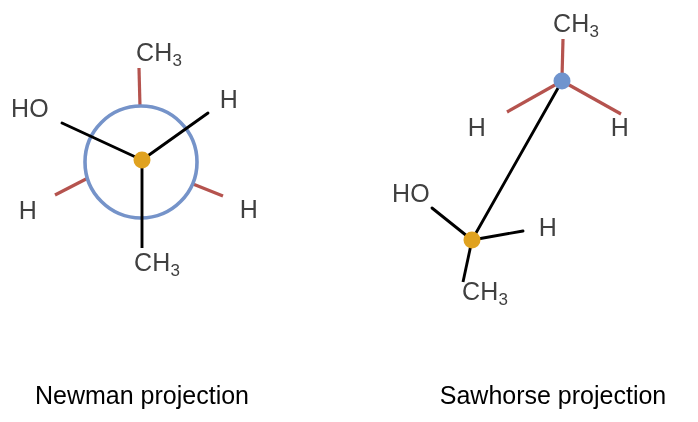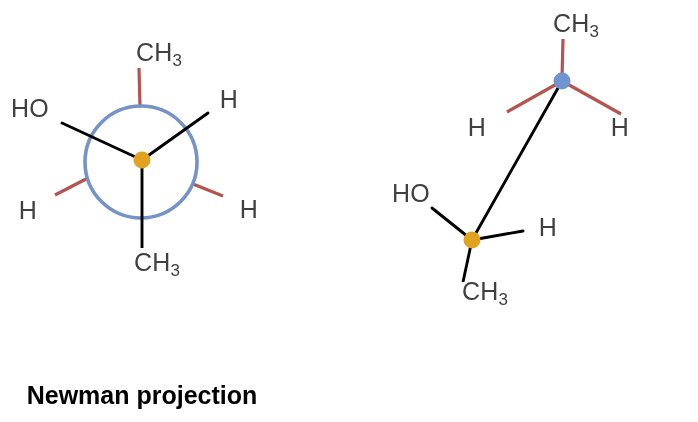--- a/index.html
+++ b/index.html
@@ -31,21 +31,21 @@
   }
   .atom-label .sub {
     font-size: 17px;
     vertical-align: -5px;
     letter-spacing: 0;
   }
   .caption {
     position: absolute;
     transform: translate(-50%, -50%);
     font-size: 25px;
-    font-weight: bold;
+    font-weight: normal;
     line-height: 1;
     color: #000000;
     white-space: nowrap;
   }
 </style>
 </head>
 <body>
 
 <div class="figure">
 
@@ -96,14 +96,15 @@
   <div class="atom-label" style="left:620px; top:127px;">H</div>
 
   <div class="atom-label" style="left:411px; top:193px;">HO</div>
 
   <div class="atom-label" style="left:548px; top:227px;">H</div>
 
   <div class="atom-label" style="left:485px; top:293px;"><span>CH</span><span class="sub">3</span></div>
 
   <div class="caption" style="left:142px; top:395px;">Newman projection</div>
 
+  <div class="caption" style="left:553px; top:395px;">Sawhorse projection</div>
 
 </div>
 
 </body></html>

